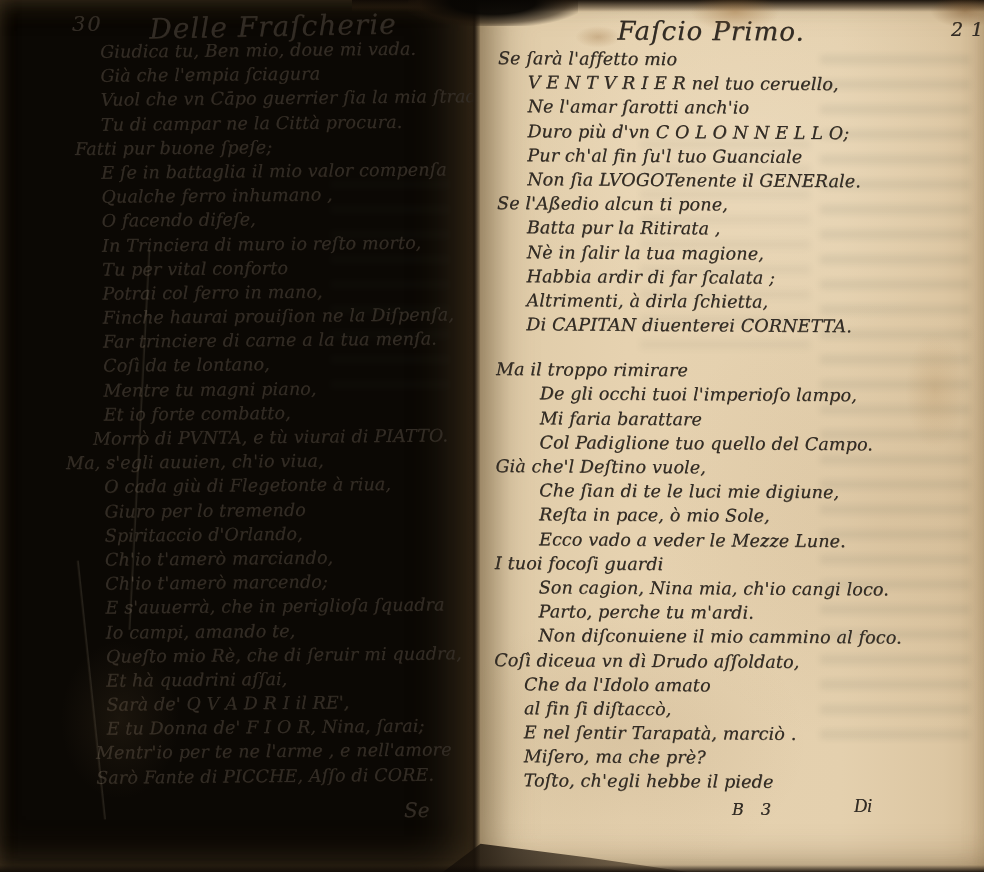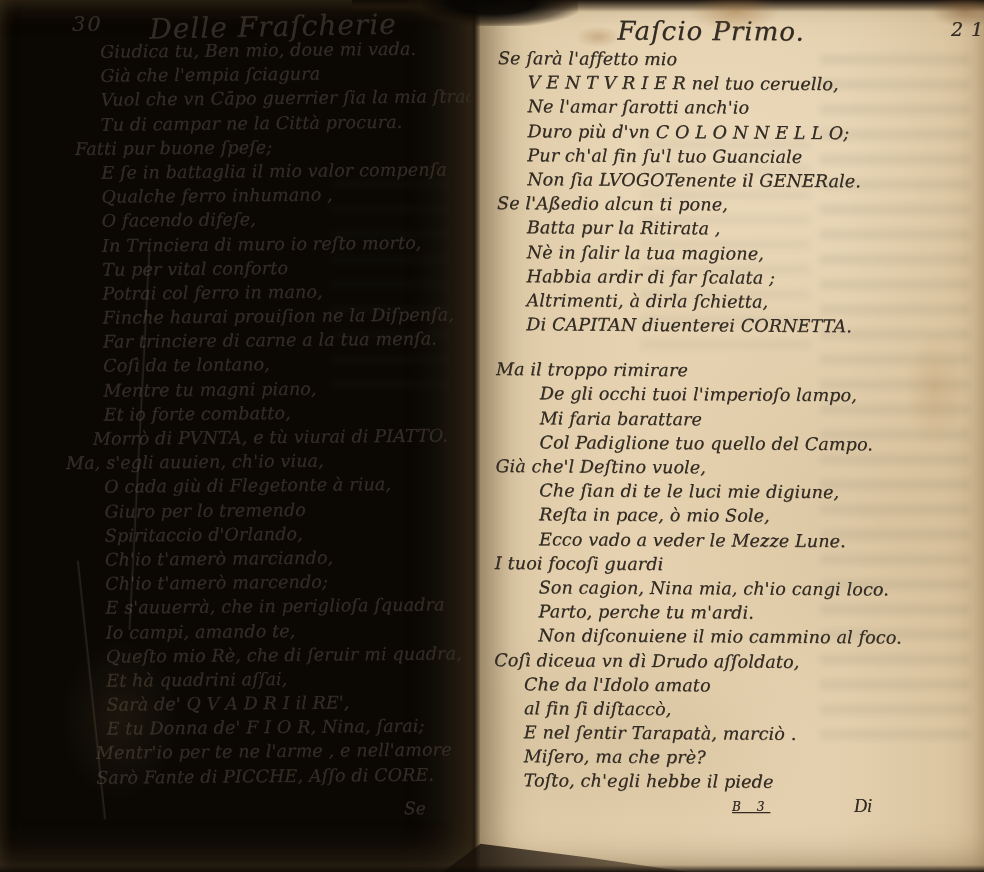--- a/index.html
+++ b/index.html
@@ -95,23 +95,23 @@
   .poem{position:absolute;font-size:17.5px;letter-spacing:.15px;}
   .poem-left{left:62px;top:40px;width:405px;transform:rotate(-.55deg);transform-origin:0 0;}
   .poem-right{left:24px;top:46px;width:480px;transform:rotate(.35deg);transform-origin:0 0;}
   .line{height:24.2px;line-height:24.2px;white-space:nowrap;}
   .line.gap{margin-top:21px;}
   .page-left .ind-1{margin-left:12px;}
   .page-left .ind-2{margin-left:27px;}
   .page-left .ind-3{margin-left:38px;}
   .page-right .ind-1{margin-left:30px;}
   .page-right .ind-2{margin-left:44px;}
-  .catchword{position:absolute;font-size:17px;}
+  .catchword{position:absolute;font-size:20px;}
   .cw-left{left:404px;top:798px;transform:rotate(-.5deg);}
-  .sig-right{left:258px;top:800px;font-size:12px;letter-spacing:6px;text-decoration:underline;}
+  .sig-right{left:258px;top:800px;font-size:16px;letter-spacing:6px;}
   .cw-right{left:380px;top:796px;font-size:18px;font-family:Liberation Serif, serif;}
 </style>
 </head>
 <body>
 
 <div class="spread">
 
   <div class="page page-left">
     <div class="pagenum pn-left ink">30</div>
     <div class="running-title rt-left ink">Delle Fraſcherie</div>

